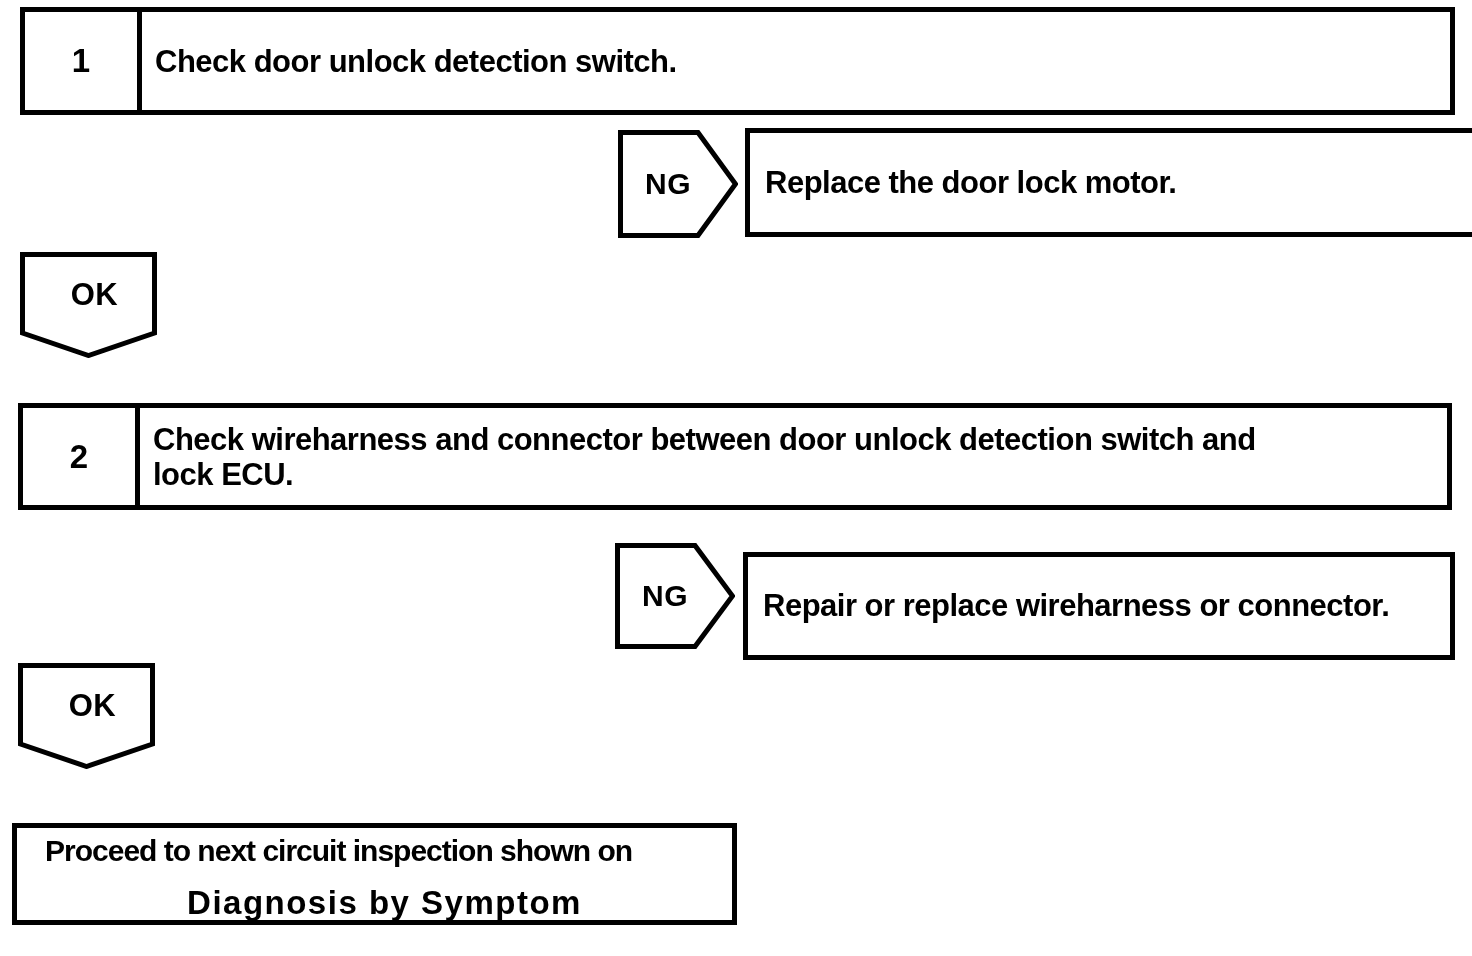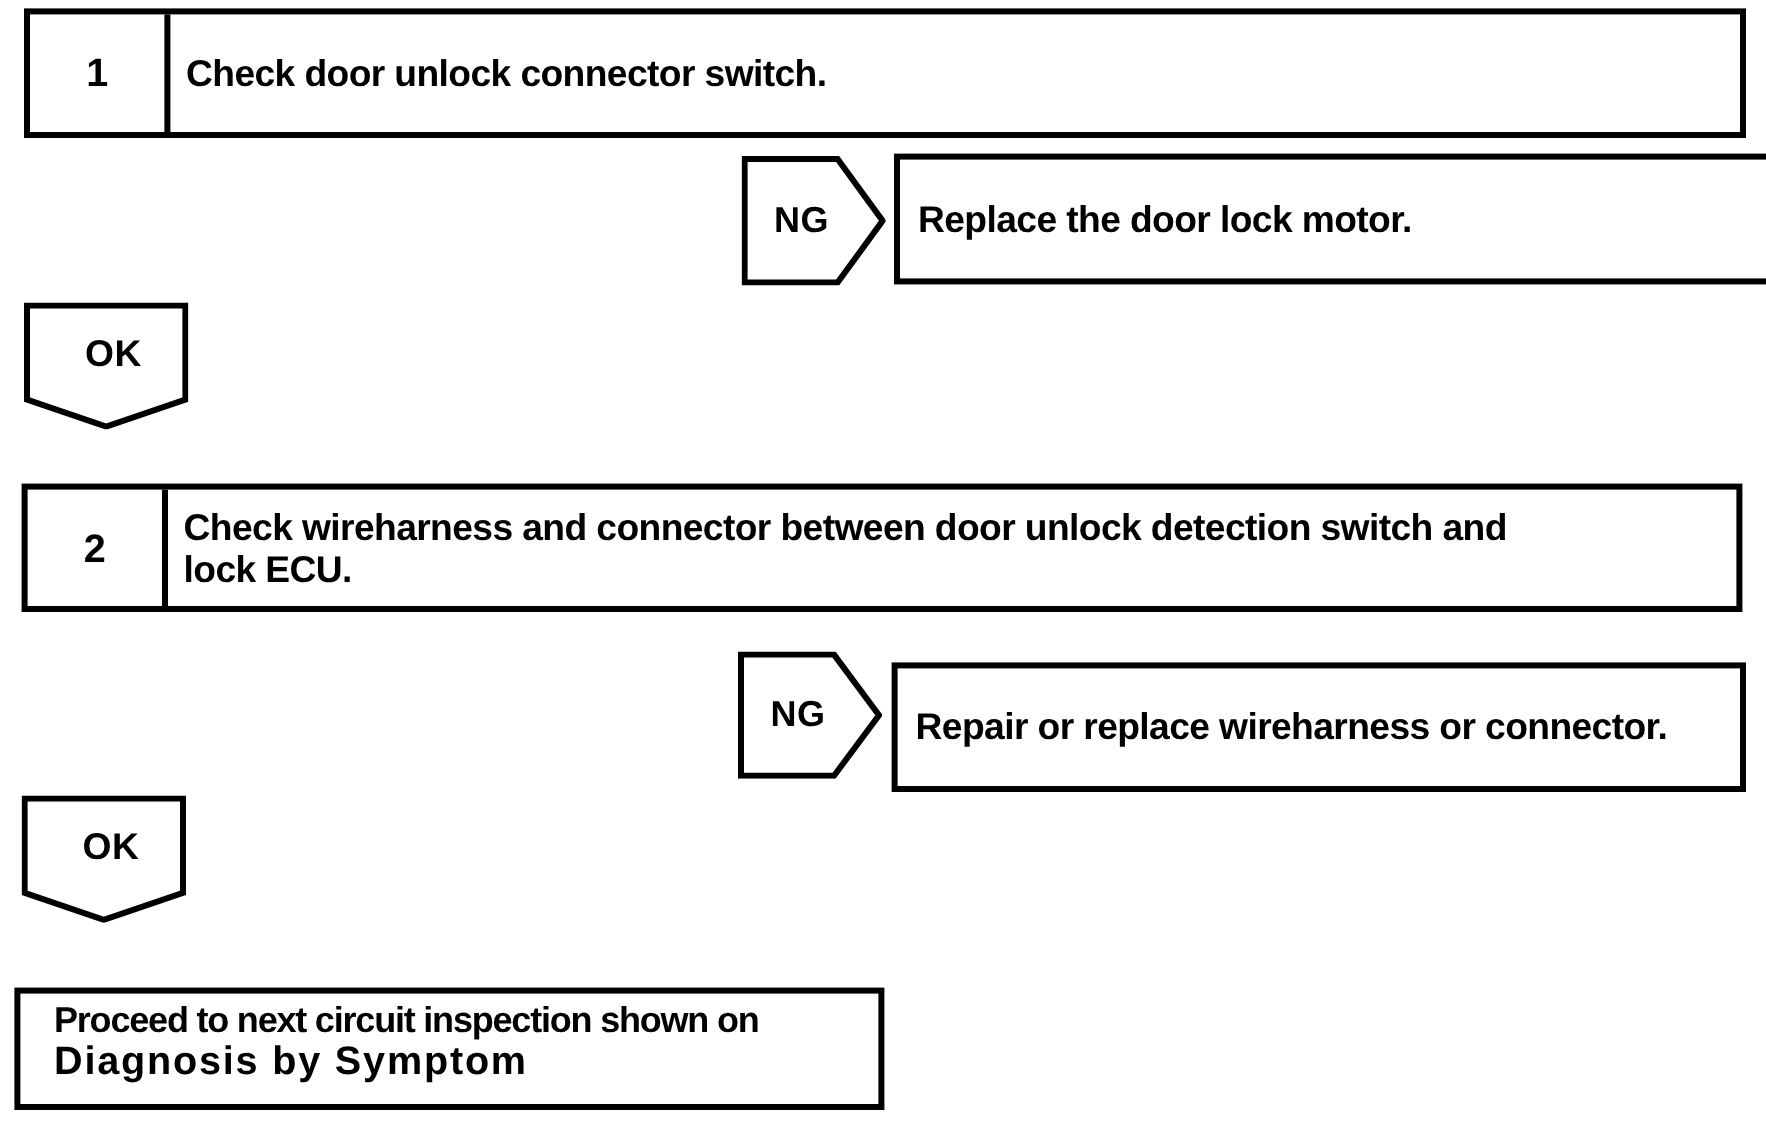--- a/index.html
+++ b/index.html
@@ -77,43 +77,45 @@
   .ok-label {
     left: 0; top: 0;
     width: 149px; height: 86px;
     font-size: 31px;
     letter-spacing: 0.5px;
   }
   .final-box {
     flex-direction: column;
     justify-content: flex-start;
     padding: 6px 8px 0 28px;
+    gap: 19px;
   }
   .final-line1 {
     font-size: 30px;
     letter-spacing: -1px;
     line-height: 33px;
     white-space: nowrap;
   }
   .final-line2 {
     font-size: 33px;
     letter-spacing: 1.5px;
     line-height: 34px;
     white-space: nowrap;
+    text-align: center;
   }
 </style>
 </head>
 <body>
 
 <div class="canvas">
 
   <div class="box" style="left:20px; top:7px; width:1435px; height:108px;">
     <div class="step-num">1</div>
     <div class="step-body">
-      <span>Check door unlock connector switch.</span>
+      <span>Check door unlock detection switch.</span>
     </div>
   </div>
 
   <div class="badge" style="left:618px; top:130px; width:120px; height:108px;">
     <svg width="120" height="108" viewBox="0 0 120 108">
       <polygon points="2.5,2.5 80,2.5 117.5,54 80,105.5 2.5,105.5" fill="#ffffff" stroke="#000000" stroke-width="5"></polygon>
     </svg>
     <span class="badge-label ng-label">NG</span>
   </div>
 

